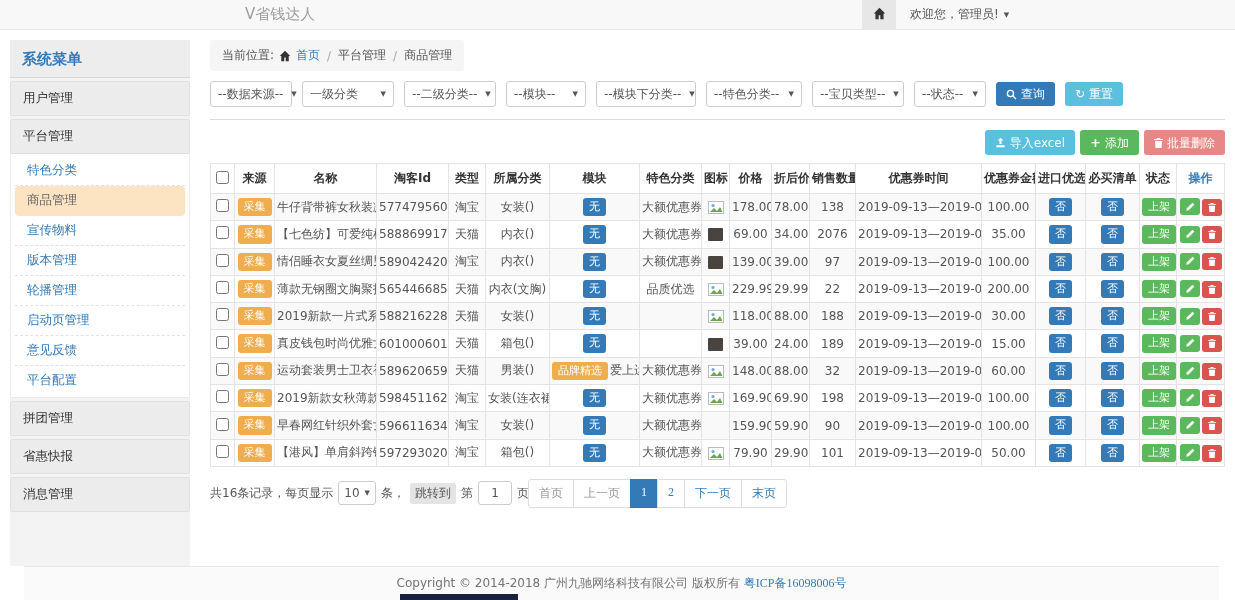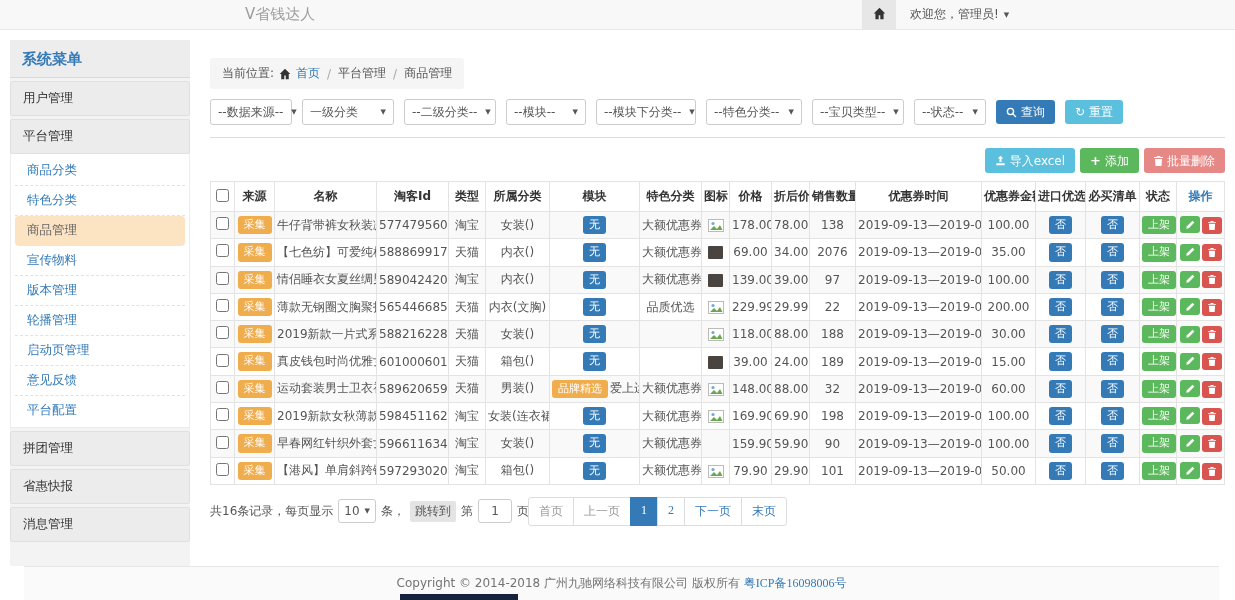--- a/index.html
+++ b/index.html
@@ -27,21 +27,21 @@
     border-bottom:1px solid #d9d9d9; background:#ededed; }
   .side-group { background:#ececec; border:1px solid #e0e0e0; border-radius:2px;
     padding:8px 12px; margin:3px 0 0; color:#333; cursor:pointer; font-size:12.5px; }
   .side-sub { background:#fff; border:1px solid #ececec; border-top:none; padding:2px 4px; }
   .side-sub-item { padding:6px 12px; color:#337ab7; border-bottom:1px dashed #e2e2e2;
     cursor:pointer; font-size:12.5px; }
   .side-sub-item:last-child { border-bottom:none; }
   .side-sub-item.active { background:#fce3c2; border-radius:4px; color:#666; border-bottom-color:transparent; }
 
   
-  .main { position:absolute; left:210px; right:10px; top:58px; }
+  .main { position:absolute; left:210px; right:10px; top:40px; }
   .breadcrumb { display:inline-flex; align-items:center; gap:5px; background:#f5f5f5;
     border-radius:3px; padding:7px 12px; color:#555; }
   .breadcrumb a { color:#337ab7; }
   .bc-sep { color:#aaa; margin:0 2px; }
 
   .filters { display:flex; align-items:center; gap:10px; margin-top:10px; flex-wrap:nowrap; }
   .fselect { display:inline-flex; align-items:center; justify-content:space-between;
     border:1px solid #ccc; border-radius:3px; background:#fff; height:26px;
     padding:0 7px; color:#555; cursor:pointer; gap:8px; white-space:nowrap; }
   .finput { height:26px; border:1px solid #ccc; border-radius:3px; padding:0 8px;
@@ -114,21 +114,20 @@
     </div>
   </div>
 </header>
 
 <aside class="sidebar">
   <div class="sidebar-title">系统菜单</div>
   <nav>
       <div class="side-group">用户管理</div>
       <div class="side-group">平台管理</div>
       <div class="side-sub">
-        <div class="side-sub-item">商品分类</div>
         <div class="side-sub-item">特色分类</div>
         <div class="side-sub-item active">商品管理</div>
         <div class="side-sub-item">宣传物料</div>
         <div class="side-sub-item">版本管理</div>
         <div class="side-sub-item">轮播管理</div>
         <div class="side-sub-item">启动页管理</div>
         <div class="side-sub-item">意见反馈</div>
         <div class="side-sub-item">平台配置</div>
       </div>
       <div class="side-group">拼团管理</div>

